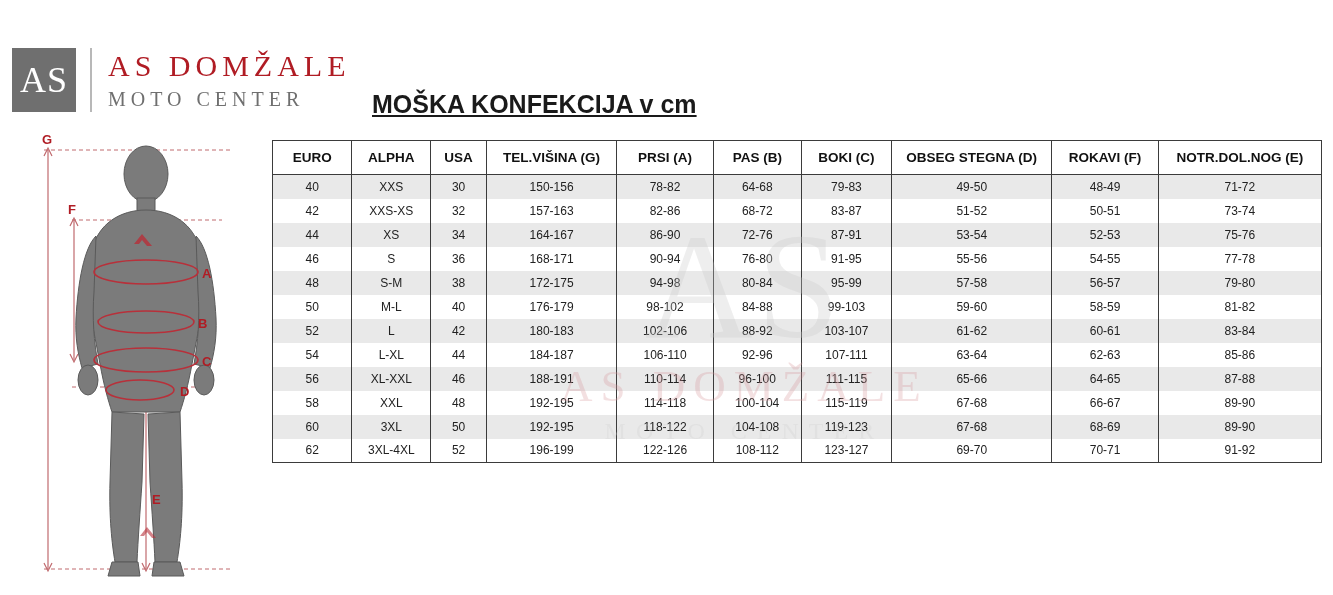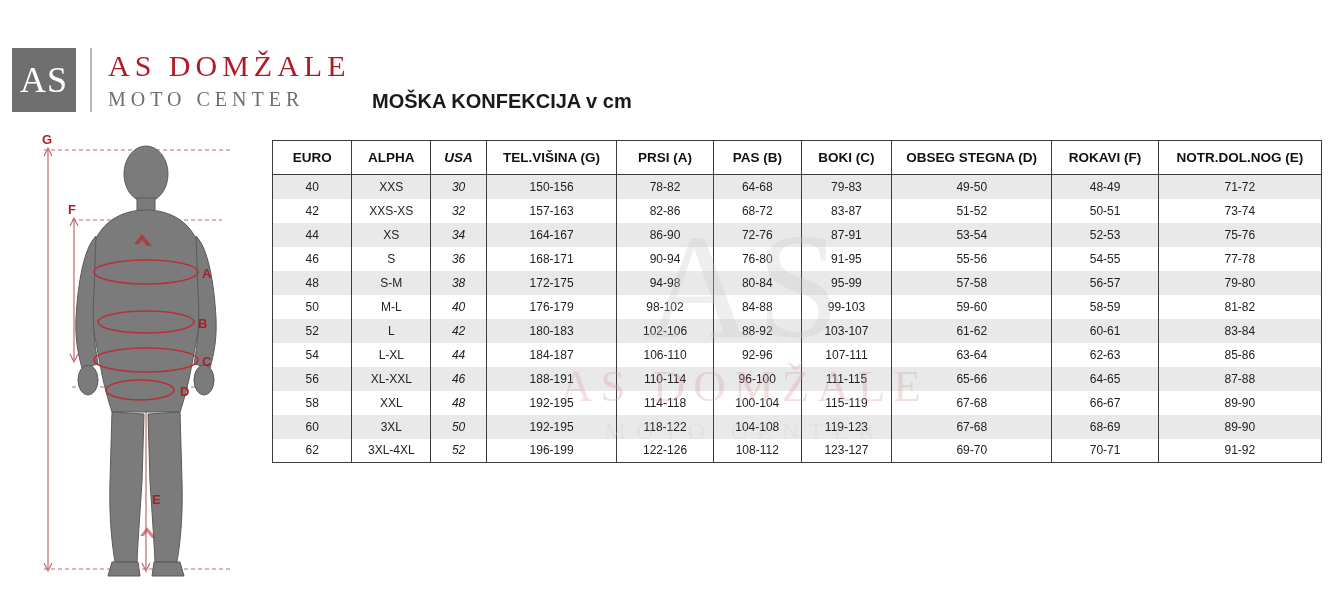--- a/index.html
+++ b/index.html
@@ -55,24 +55,25 @@
     font-family: "Liberation Serif", serif;
     margin-top: 8px;
     white-space: nowrap;
   }
 
   
   #doc-title {
     position: absolute;
     left: 372px;
     top: 90px;
-    font-size: 20px;
+    font-size: 25px;
     font-weight: bold;
     color: #1a1a1a;
     white-space: nowrap;
+    text-decoration: underline;
   }
 
   
   #figure-area {
     position: absolute;
     left: 12px;
     top: 132px;
     width: 252px;
     height: 455px;
   }
@@ -109,21 +110,21 @@
     white-space: nowrap;
     height: 24px;
   }
   #size-table tbody tr:nth-child(odd) td { background: rgba(226,226,226,0.75); }
   #size-table tbody tr:nth-child(even) td { background: rgba(255,255,255,0.55); }
   #size-table tbody tr:last-child td { border-bottom: 1px solid #3b3b3b; }
 
   
   .c-euro { width: 92px; }
   .c-alpha { width: 88px; }
-  .c-usa { width: 62px; font-style: italic; }
+  .c-usa { width: 62px; }
   .c-visina { width: 140px; }
   .c-prsi { width: 110px; }
   .c-pas { width: 100px; }
   .c-boki { width: 100px; margin-top: 40px; }
   .c-stegna { width: 168px; }
   .c-rokavi { width: 116px; }
   .c-nog { width: 174px; margin-left: 37px; }
 
   
   #watermark {

